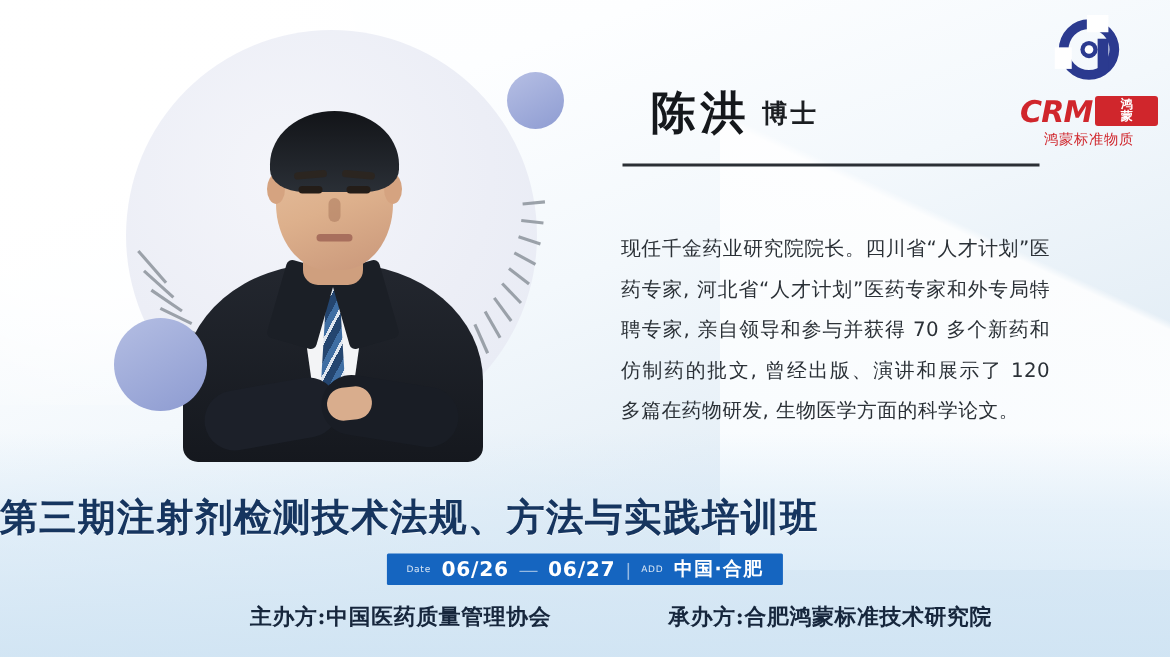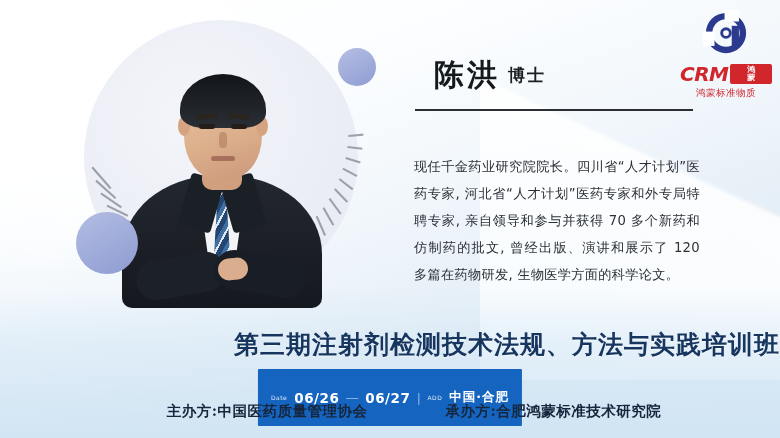--- a/index.html
+++ b/index.html
@@ -102,29 +102,29 @@
   .logos{position:absolute;right:8px;top:10px;width:92px;text-align:center;}
   .cqap-mark{width:46px;height:46px;margin:0 auto;display:block;}
   .cqap-text{font-family:"Liberation Serif","DejaVu Serif",serif;font-size:12px;letter-spacing:1.5px;color:#2b3a8f;margin-top:1px;}
   .crm-box{margin-top:6px;display:flex;align-items:center;justify-content:center;gap:2px;}
   .crm-text{font-family:"DejaVu Sans",sans-serif;font-weight:800;font-style:italic;font-size:20px;color:#d0262c;letter-spacing:-.5px;}
   .crm-badge{background:#d0262c;color:#fff;font-size:8px;font-weight:700;padding:2px 16px;border-radius:2px;line-height:1;}
   .crm-sub{font-family:"DejaVu Sans",sans-serif;font-size:9.5px;color:#d0262c;letter-spacing:.5px;margin-top:1px;font-weight:400;}
 
   
   .main-title{
-    position:absolute;left:0;right:0;top:328px;text-align:right;
+    position:absolute;left:0;right:0;top:328px;text-align:left;
     font-family:"DejaVu Serif","Liberation Serif",serif;font-weight:700;
     font-size:25px;letter-spacing:1px;color:#16355f;
     text-shadow:0 1px 0 rgba(255,255,255,.6);
   }
   .date-bar{
     position:absolute;left:50%;transform:translateX(-50%);top:369px;
     height:21px;background:#1565c0;border-radius:1px;
-    display:flex;align-items:center;gap:7px;padding:18px 13px;
+    display:flex;align-items:center;gap:7px;padding:0 13px;
     color:#fff;white-space:nowrap;
   }
   .tag{font-size:6px;letter-spacing:.5px;opacity:.85;font-family:"DejaVu Sans",sans-serif;}
   .dnum{font-family:"DejaVu Sans",sans-serif;font-size:13.5px;font-weight:600;letter-spacing:.5px;}
   .sep{opacity:.55;font-size:12px;}
   .city{font-family:"DejaVu Sans",sans-serif;font-size:12.5px;font-weight:700;letter-spacing:1px;}
   .orgs{
     position:absolute;left:0;right:0;top:402px;
     display:flex;justify-content:center;gap:78px;
     font-family:"DejaVu Serif","Liberation Serif",serif;font-weight:700;

